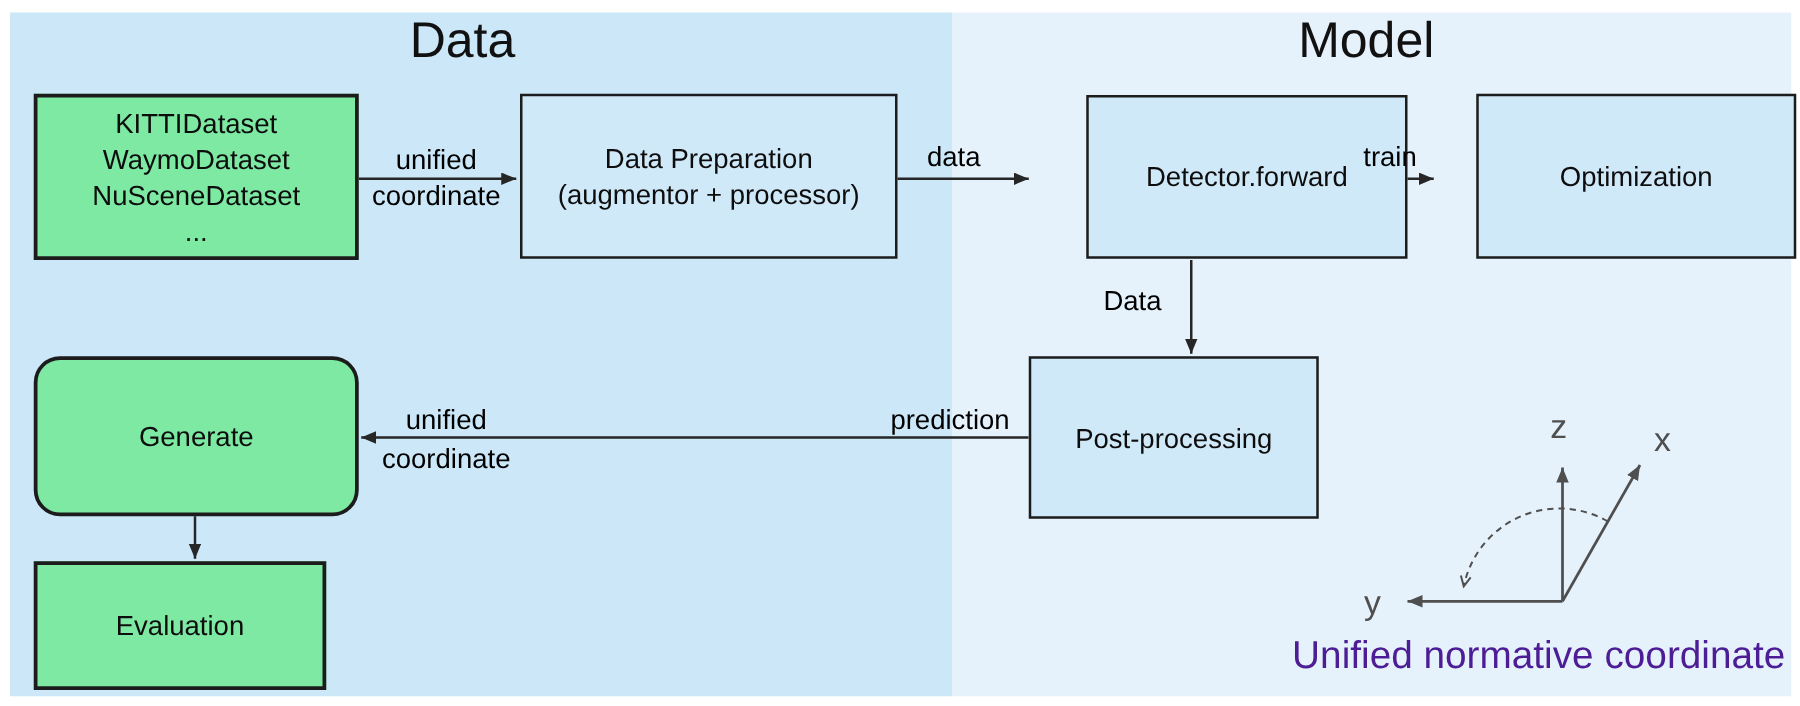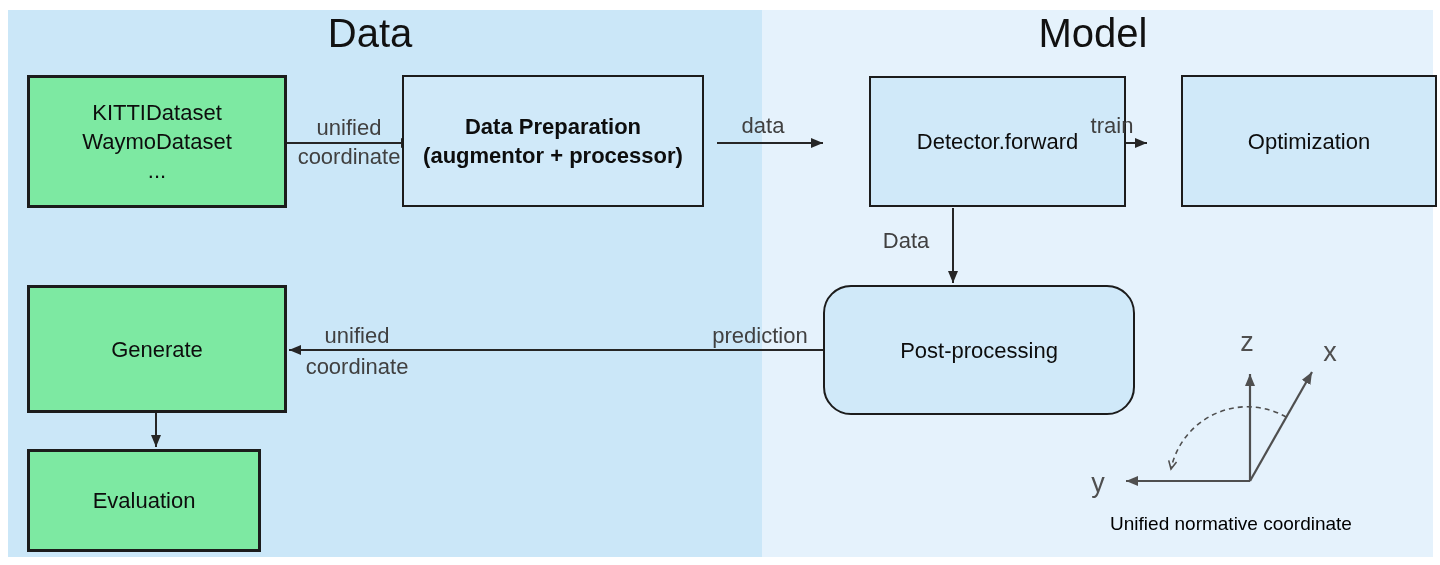--- a/index.html
+++ b/index.html
@@ -25,39 +25,39 @@
   .box {
     position: absolute; display: flex; flex-direction: column;
     align-items: center; justify-content: center;
     text-align: center; font-size: 22px; line-height: 29px;
     border: 2px solid #1c1c1c; white-space: nowrap;
   }
   .box-green { background: #7de9a2; border-width: 3px; }
   .box-blue  { background: #d0e9f9; }
 
   .box-datasets    { left: 27px;   top: 75px;  width: 260px; height: 133px; }
-  .box-dataprep    { left: 402px;  top: 75px;  width: 302px; height: 132px; font-weight: bold; }
+  .box-dataprep    { left: 416px;  top: 75px;  width: 302px; height: 132px; }
   .box-detector    { left: 825px;  top: 76px;  width: 257px; height: 131px; margin-left: 44px; }
   .box-optimize    { left: 1149px; top: 75px;  width: 256px; height: 132px; margin-left: 32px; }
-  .box-postproc    { left: 823px;  top: 285px; width: 312px; height: 130px; border-radius: 28px; }
-  .box-generate    { left: 27px;   top: 285px; width: 260px; height: 128px; }
+  .box-postproc    { left: 823px;  top: 285px; width: 232px; height: 130px; }
+  .box-generate    { left: 27px;   top: 285px; width: 260px; height: 128px; border-radius: 21px; }
   .box-evaluation  { left: 27px;   top: 449px; width: 234px; height: 103px; }
 
   .lbl {
     position: absolute; transform: translate(-50%, -50%);
-    font-size: 22px; color: #404040; white-space: nowrap;
+    font-size: 22px; color: #000000; white-space: nowrap;
   }
 
   .axis-lbl {
     position: absolute; transform: translate(-50%, -50%);
     font-size: 27px; color: #4f4f4f; white-space: nowrap;
   }
   .caption {
     position: absolute; transform: translate(-50%, -50%);
-    font-size: 19px; color: #000000; white-space: nowrap;
+    font-size: 31px; color: #4c1d95; white-space: nowrap;
   }
 
   svg.overlay { position: absolute; left: 0; top: 0; pointer-events: none; }
 </style>
 </head>
 <body>
 
 <div class="canvas">
 
   <div class="panel panel-data"></div>
@@ -90,20 +90,21 @@
       <line x1="1250" y1="481" x2="1250" y2="374" stroke="#4f4f4f" stroke-width="2.2" marker-end="url(#ahg)"></line>
       <line x1="1250" y1="481" x2="1312" y2="372" stroke="#4f4f4f" stroke-width="2.2" marker-end="url(#ahg)"></line>
       <line x1="1250" y1="481" x2="1126" y2="481" stroke="#4f4f4f" stroke-width="2.2" marker-end="url(#ahg)"></line>
       <path d="M1286,417 A78,78 0 0 0 1171,469" fill="none" stroke="#4f4f4f" stroke-width="1.6" stroke-dasharray="5,4" marker-end="url(#ahg-open)"></path>
     </g>
   </svg>
 
   <div class="box box-green box-datasets">
     <div>KITTIDataset</div>
     <div>WaymoDataset</div>
+    <div>NuSceneDataset</div>
     <div>...</div>
   </div>
 
   <div class="box box-blue box-dataprep">
     <div>Data Preparation</div>
     <div>(augmentor + processor)</div>
   </div>
 
   <div class="box box-blue box-detector">
     <div>Detector.forward</div>

